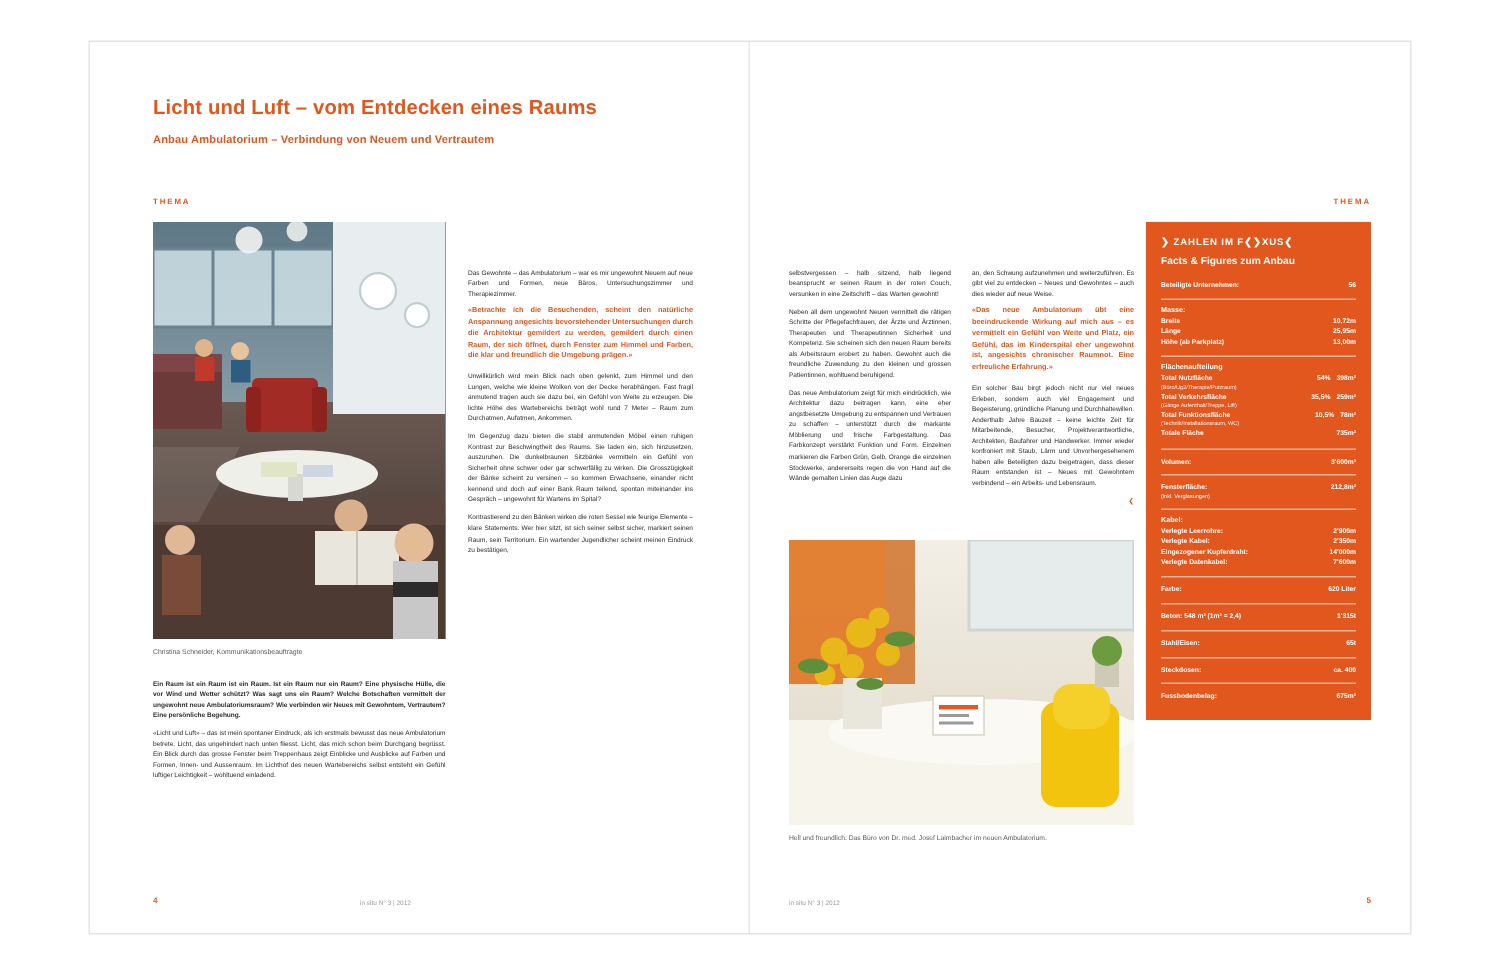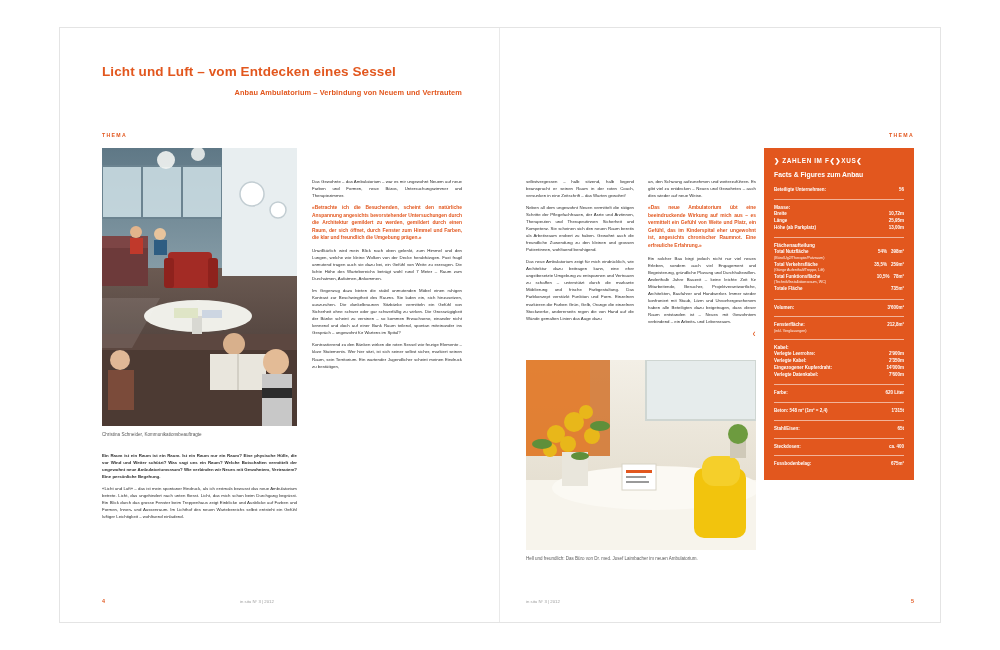--- a/index.html
+++ b/index.html
@@ -41,21 +41,20 @@
     color:#e2571e;
     letter-spacing:0.1px;
   }
   .subhead{
     position:absolute;
     left:42px;top:60px;width:360px;
     font-size:7.4px;
     font-weight:bold;
     color:#e2571e;
     letter-spacing:0.1px;
-    text-align:right;
   }
 
   
   .photo-main{
     position:absolute;
     left:42px;top:120px;
     width:195px;height:278px;
     overflow:hidden;
     background:#20323f;
   }
@@ -146,21 +145,21 @@
   .imgA{position:absolute;inset:0;}
   .imgB{position:absolute;inset:0;}
 </style>
 </head>
 <body>
 
 <div class="spread">
 
   <div class="page left">
 
-    <div class="headline">Licht und Luft – vom Entdecken eines Sessel</div>
+    <div class="headline">Licht und Luft – vom Entdecken eines Raums</div>
     <div class="subhead">Anbau Ambulatorium – Verbindung von Neuem und Vertrautem</div>
     <div class="thema" style="left:42px;top:104px;">THEMA</div>
 
     <div class="photo-main">
       <svg class="imgA" viewBox="0 0 195 278" preserveAspectRatio="none">
         <defs>
           <linearGradient id="gwall" x1="0" y1="0" x2="0" y2="1">
             <stop offset="0" stop-color="#5f7886"></stop>
               <stop offset="1" stop-color="#8ea4ae"></stop>
           </linearGradient>

